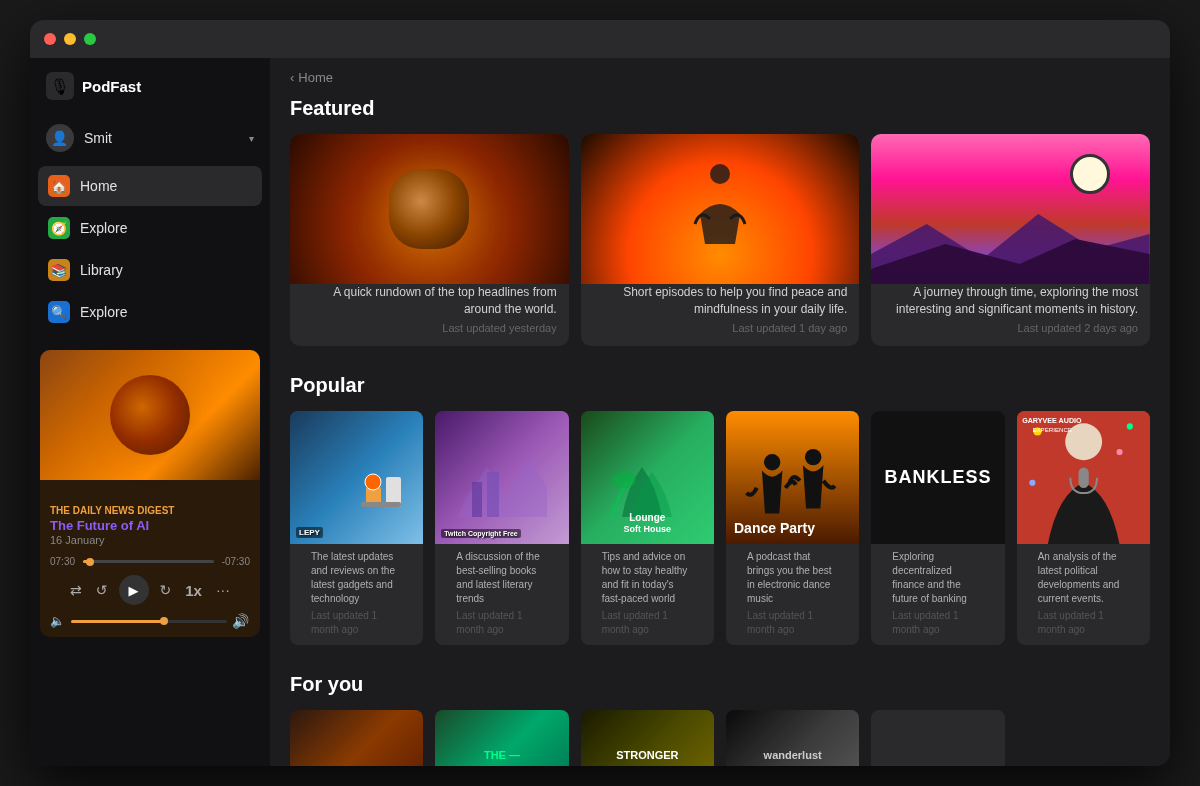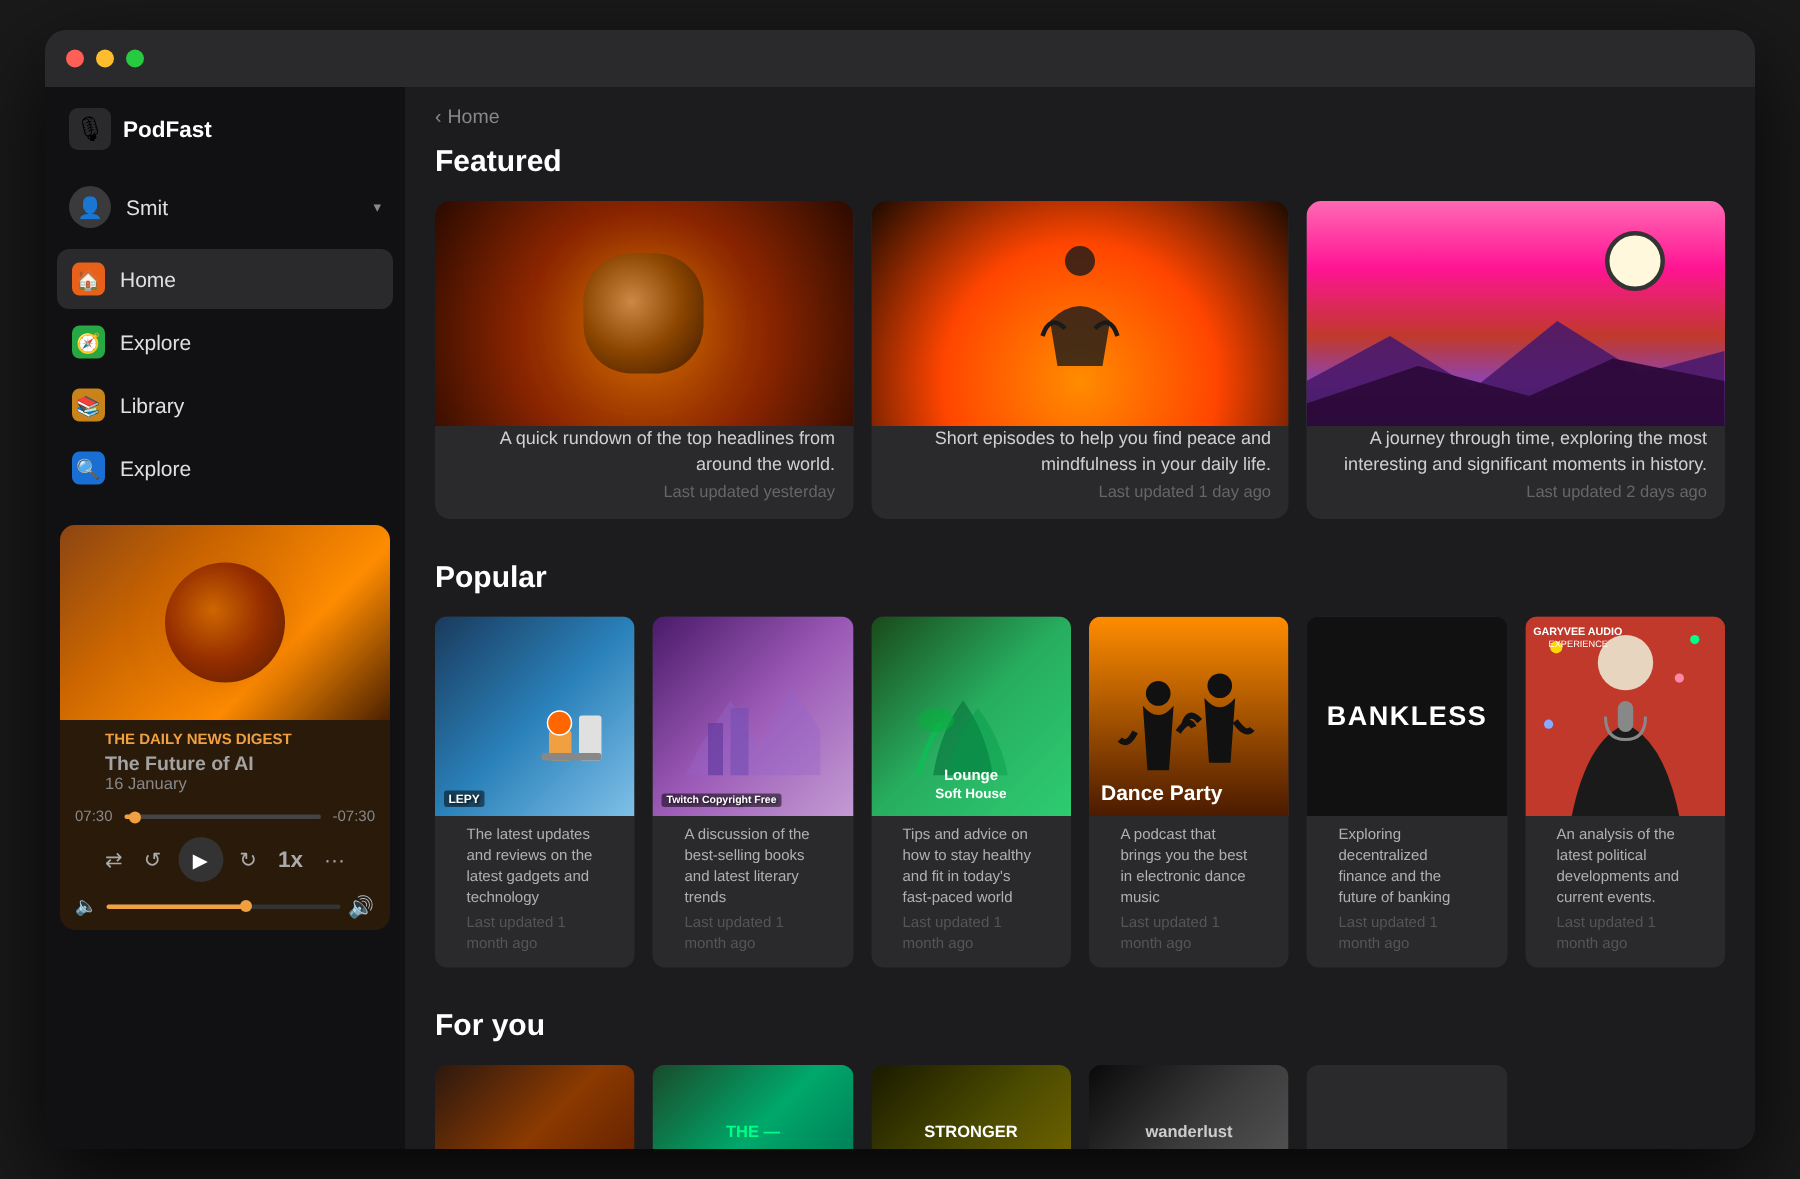--- a/index.html
+++ b/index.html
@@ -120,25 +120,24 @@
       position: relative;
     }
     .np-artwork-inner {
       width: 80px; height: 80px;
       background: radial-gradient(circle at 40% 40%, #cc6600, #8b2500, #3d1000);
       border-radius: 50%;
       opacity: 0.9;
       box-shadow: 0 0 30px rgba(200,100,0,0.6);
     }
     .np-meta {
-      padding: 8px 10px 4px;
-      margin-left: 20px;
+      padding: 25px 10px 4px;
     }
     .np-show { color: #f0a040; font-size: 10px; font-weight: 600; text-transform: uppercase; }
-    .np-title { color: #a3a3a3; font-size: 13px; font-weight: 600; margin-top: 2px; }
+    .np-title { color: #8b5cf6; font-size: 13px; font-weight: 600; margin-top: 2px; }
     .np-date { color: #888; font-size: 11px; margin-top: 1px; }
     .np-progress {
       padding: 6px 10px 4px;
       display: flex;
       align-items: center;
       justify-content: space-between;
       gap: 4px;
     }
     .np-time { color: #888; font-size: 10px; }
     .progress-bar {

